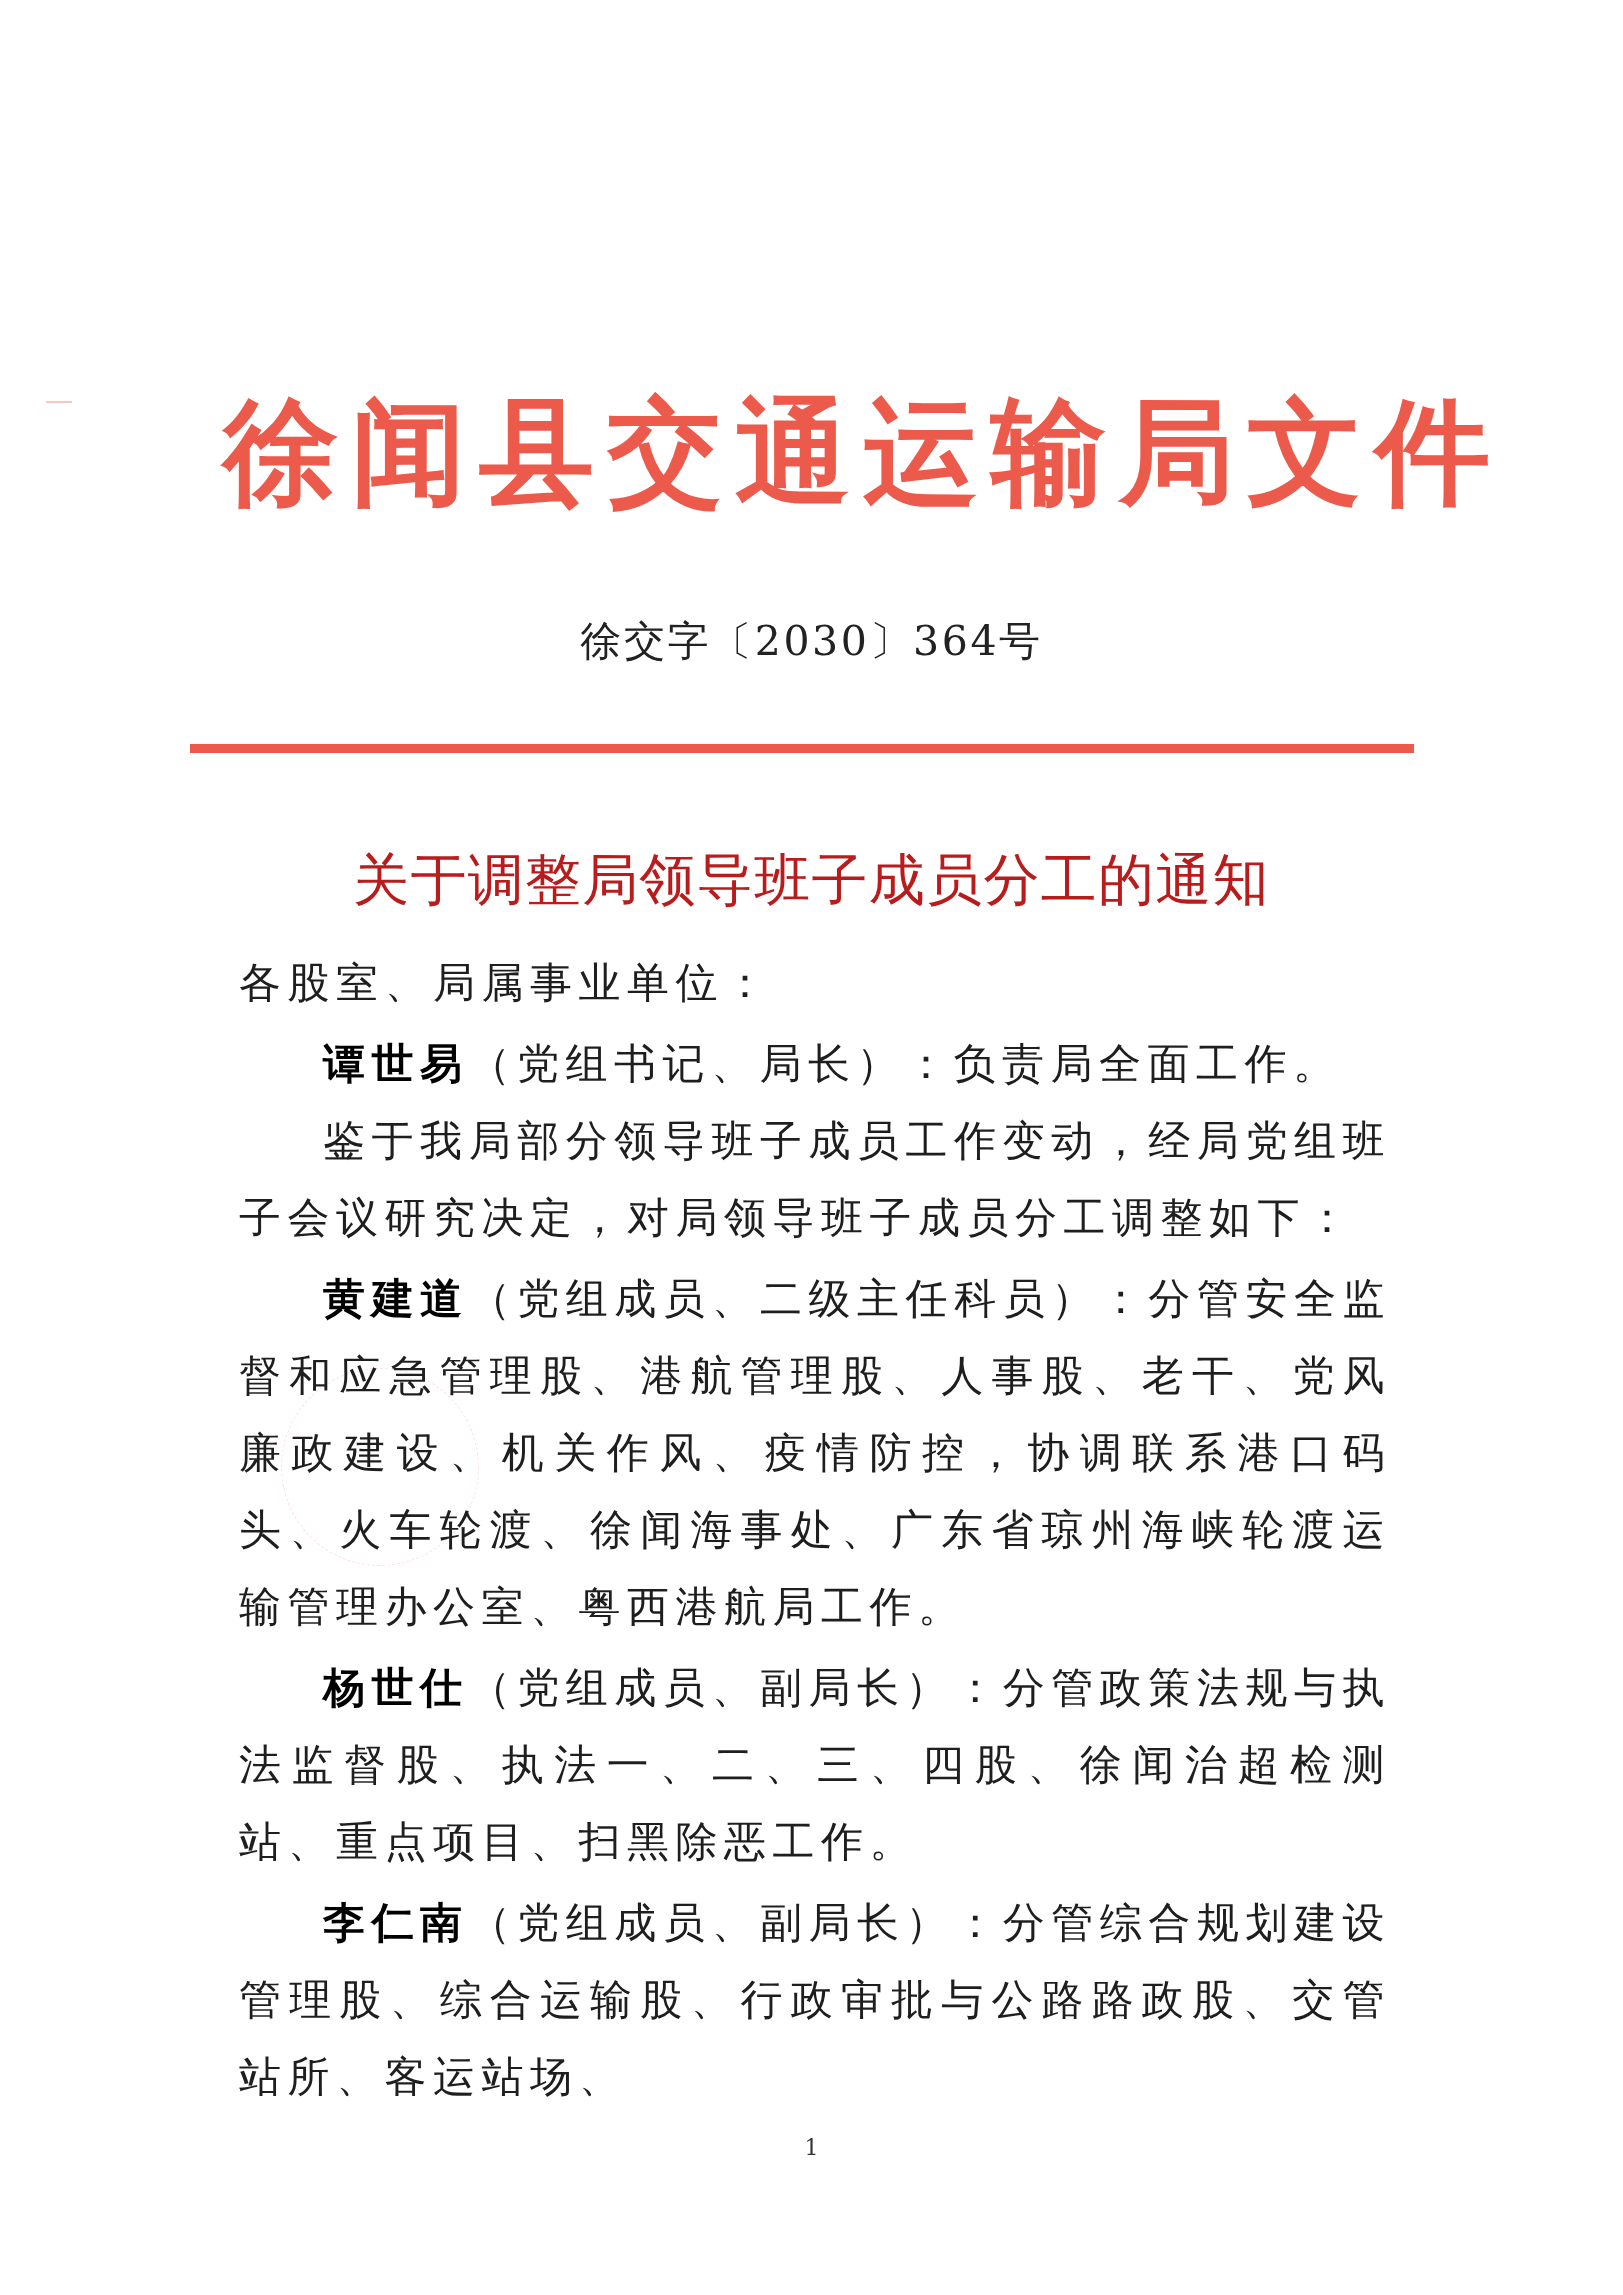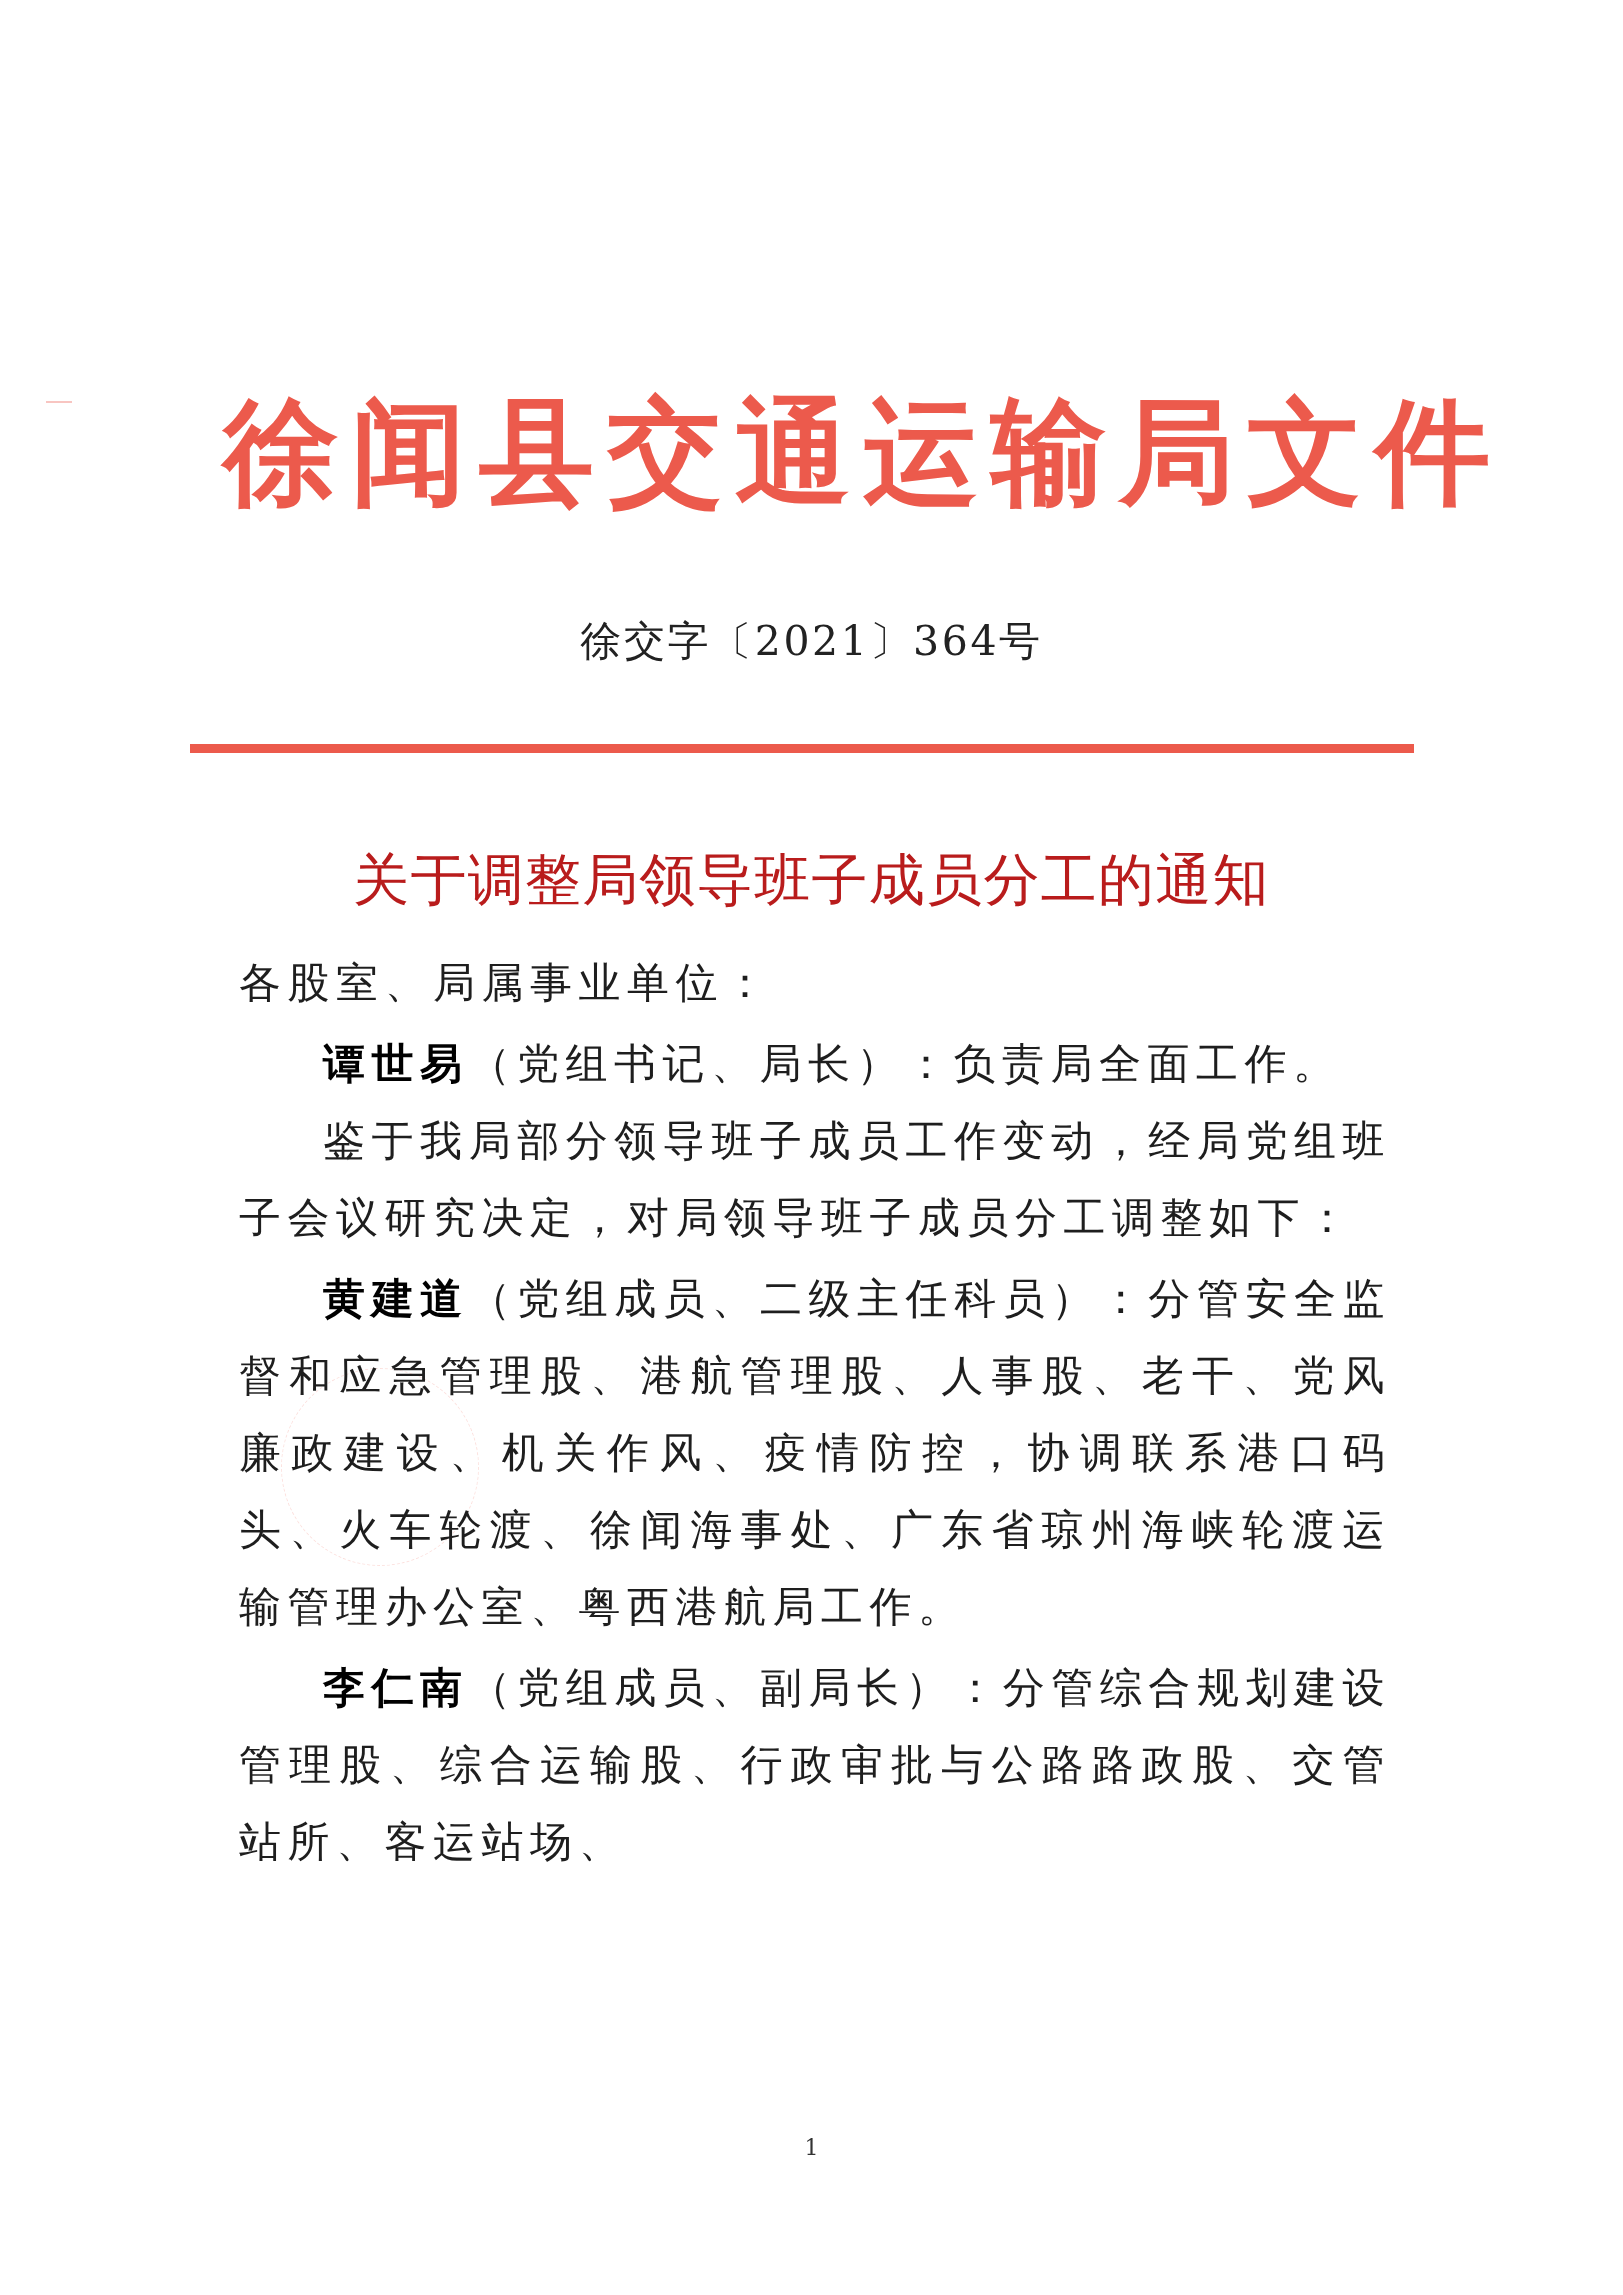--- a/index.html
+++ b/index.html
@@ -125,40 +125,43 @@
       background: rgba(236, 90, 76, 0.35);
     }
   </style>
 </head>
 <body>
 
 <div class="page">
 
   <div class="red-header">徐闻县交通运输局文件</div>
 
-  <div class="doc-number">徐交字〔2021〕364号</div>
+  <div class="doc-number">徐交字〔2030〕364号</div>
 
   <div class="red-rule"></div>
 
   <div class="doc-title">关于调整局领导班子成员分工的通知</div>
 
   <div class="seal-trace"></div>
 
   <div class="body-text">
     <p class="salutation">各股室、局属事业单位：</p>
     <p class="para gap">
       <span class="leader-name">谭世易</span><span>（党组书记、局长）：</span><span>负责局全面工作。</span>
     </p>
 
     <p class="para">鉴于我局部分领导班子成员工作变动，经局党组班子会议研究决定，对局领导班子成员分工调整如下：</p>
 
     <p class="para gap">
       <span class="leader-name">黄建道</span><span>（党组成员、二级主任科员）：</span><span>分管安全监督和应急管理股、港航管理股、人事股、老干、党风廉政建设、机关作风、疫情防控，协调联系港口码头、火车轮渡、徐闻海事处、广东省琼州海峡轮渡运输管理办公室、粤西港航局工作。</span>
     </p>
 
+    <p class="para gap">
+      <span class="leader-name">杨世仕</span><span>（党组成员、副局长）：</span><span>分管政策法规与执法监督股、执法一、二、三、四股、徐闻治超检测站、重点项目、扫黑除恶工作。</span>
+    </p>
 
     <p class="para gap">
       <span class="leader-name">李仁南</span><span>（党组成员、副局长）：</span><span>分管综合规划建设管理股、综合运输股、行政审批与公路路政股、交管站所、客运站场、</span>
     </p>
   </div>
 
   <div class="page-number">1</div>
 
   <div class="speck" style="left:46px; top:401px;"></div>
 </div>

